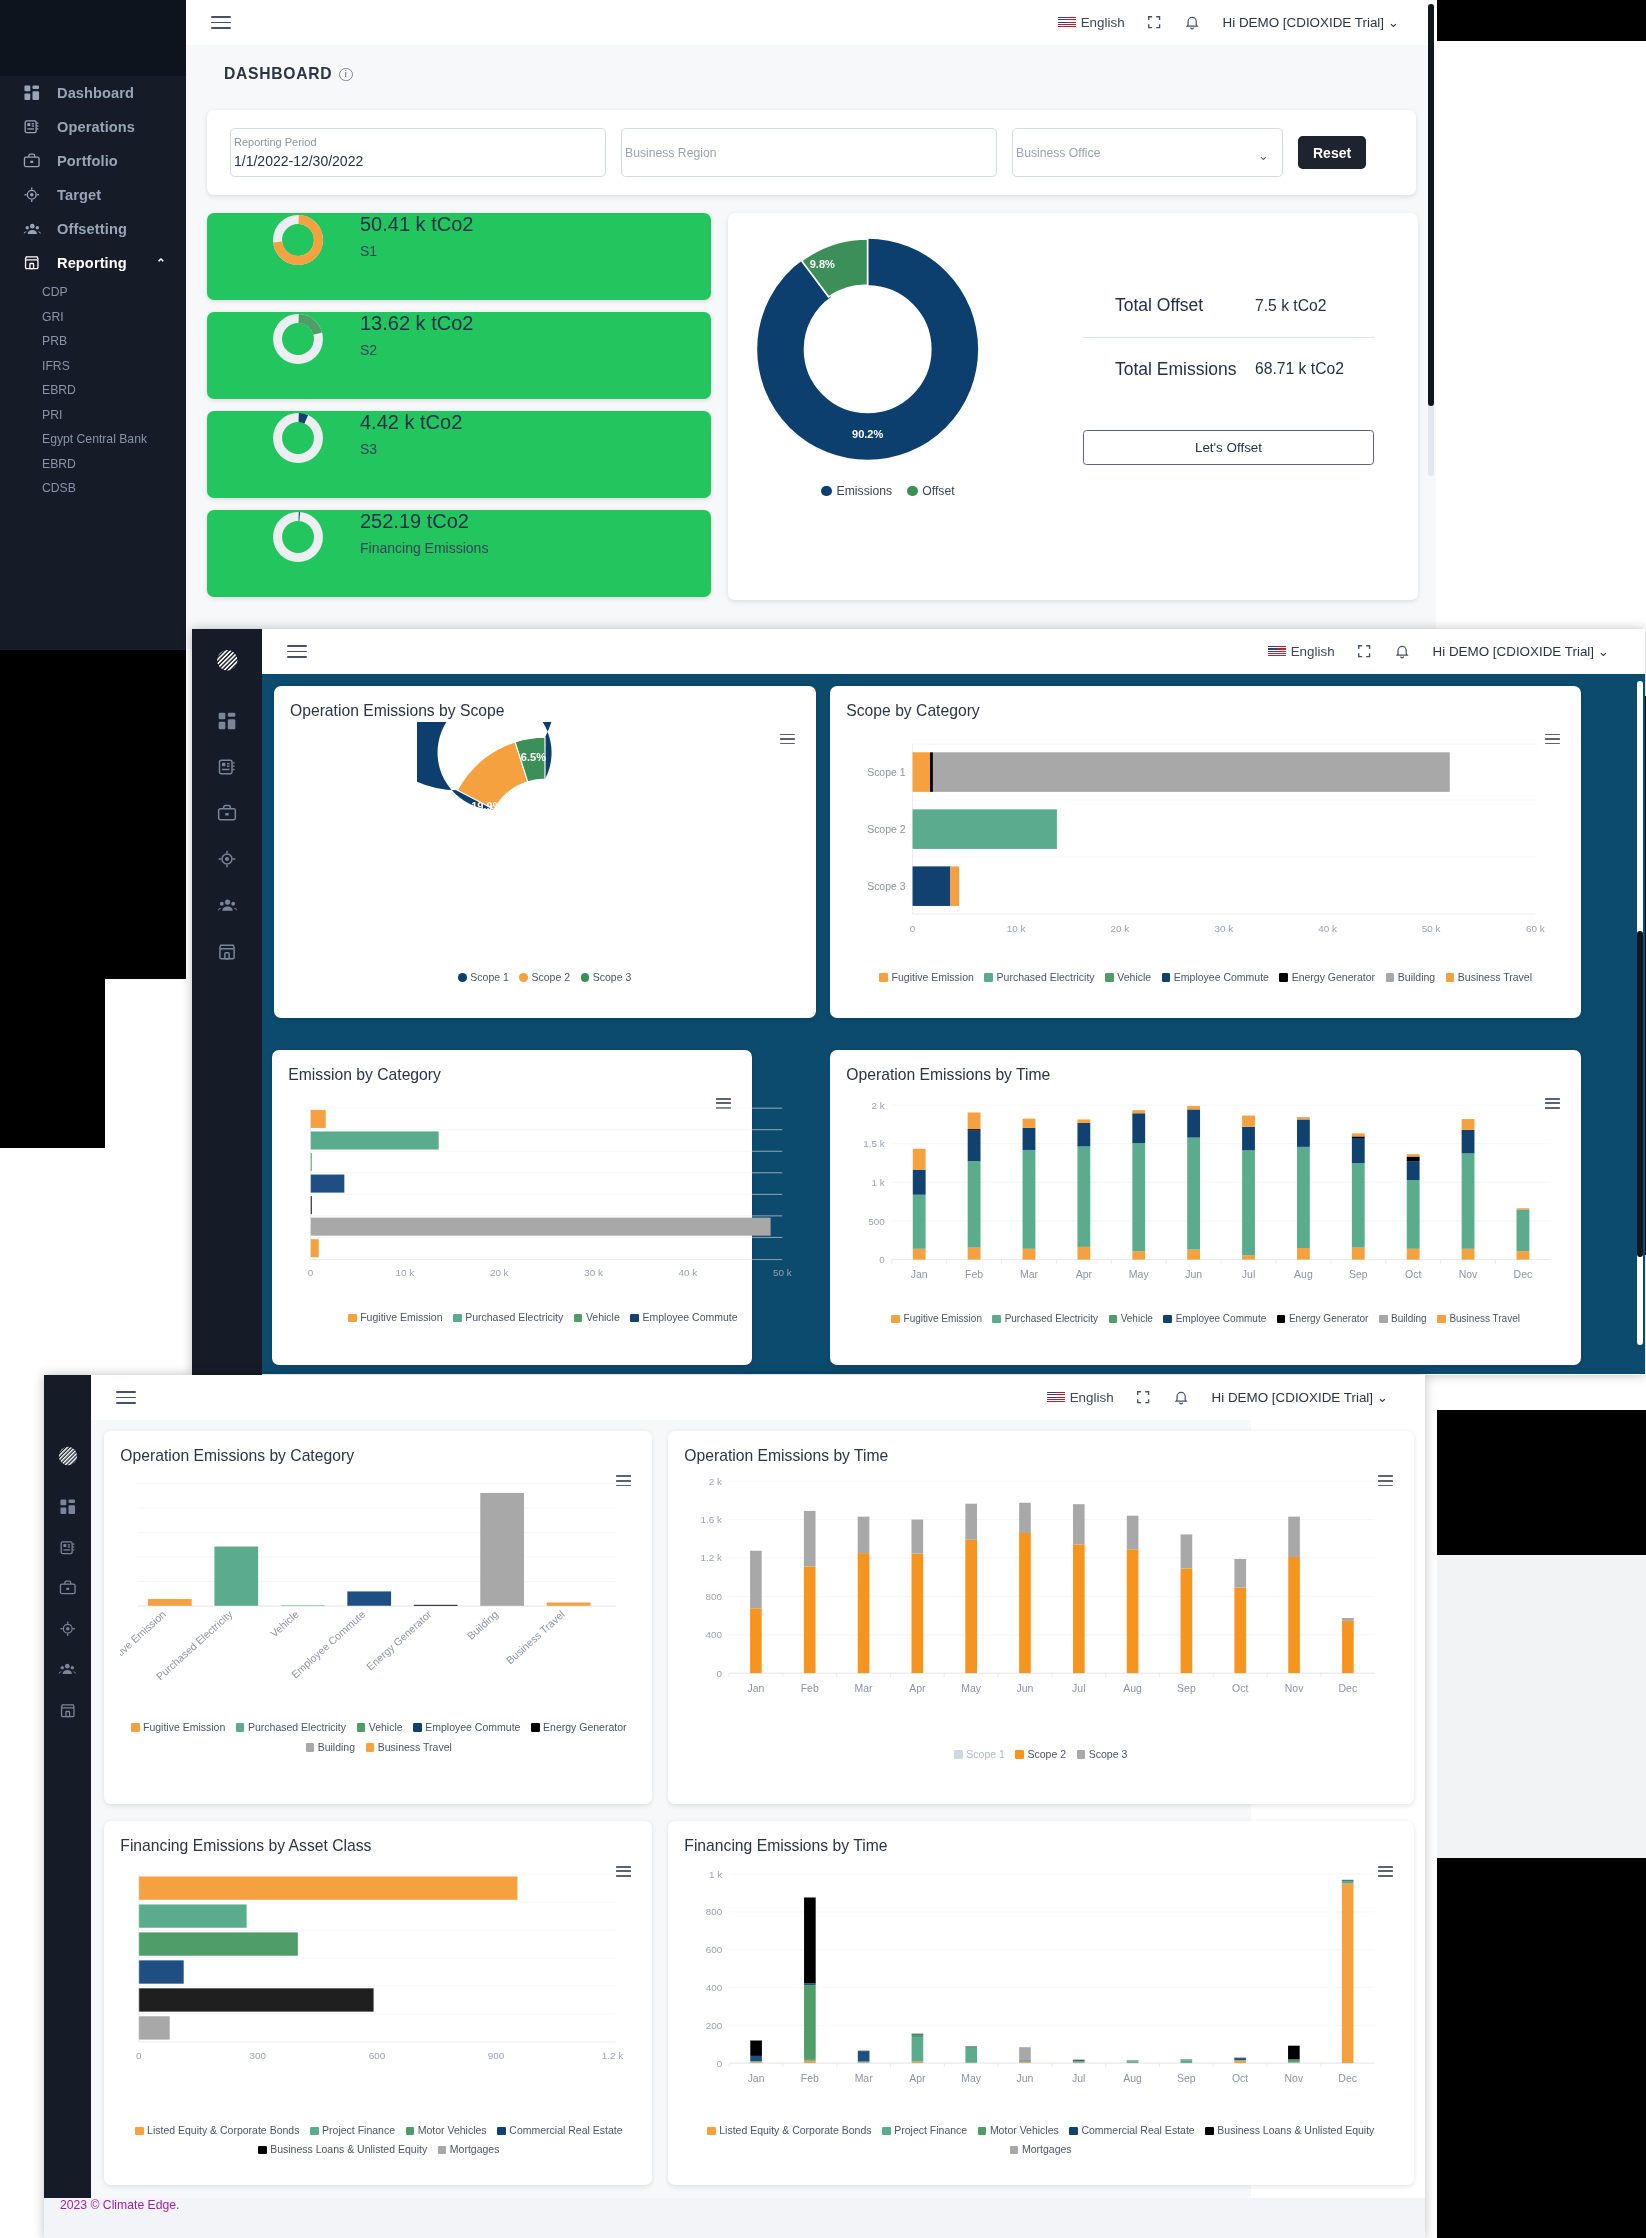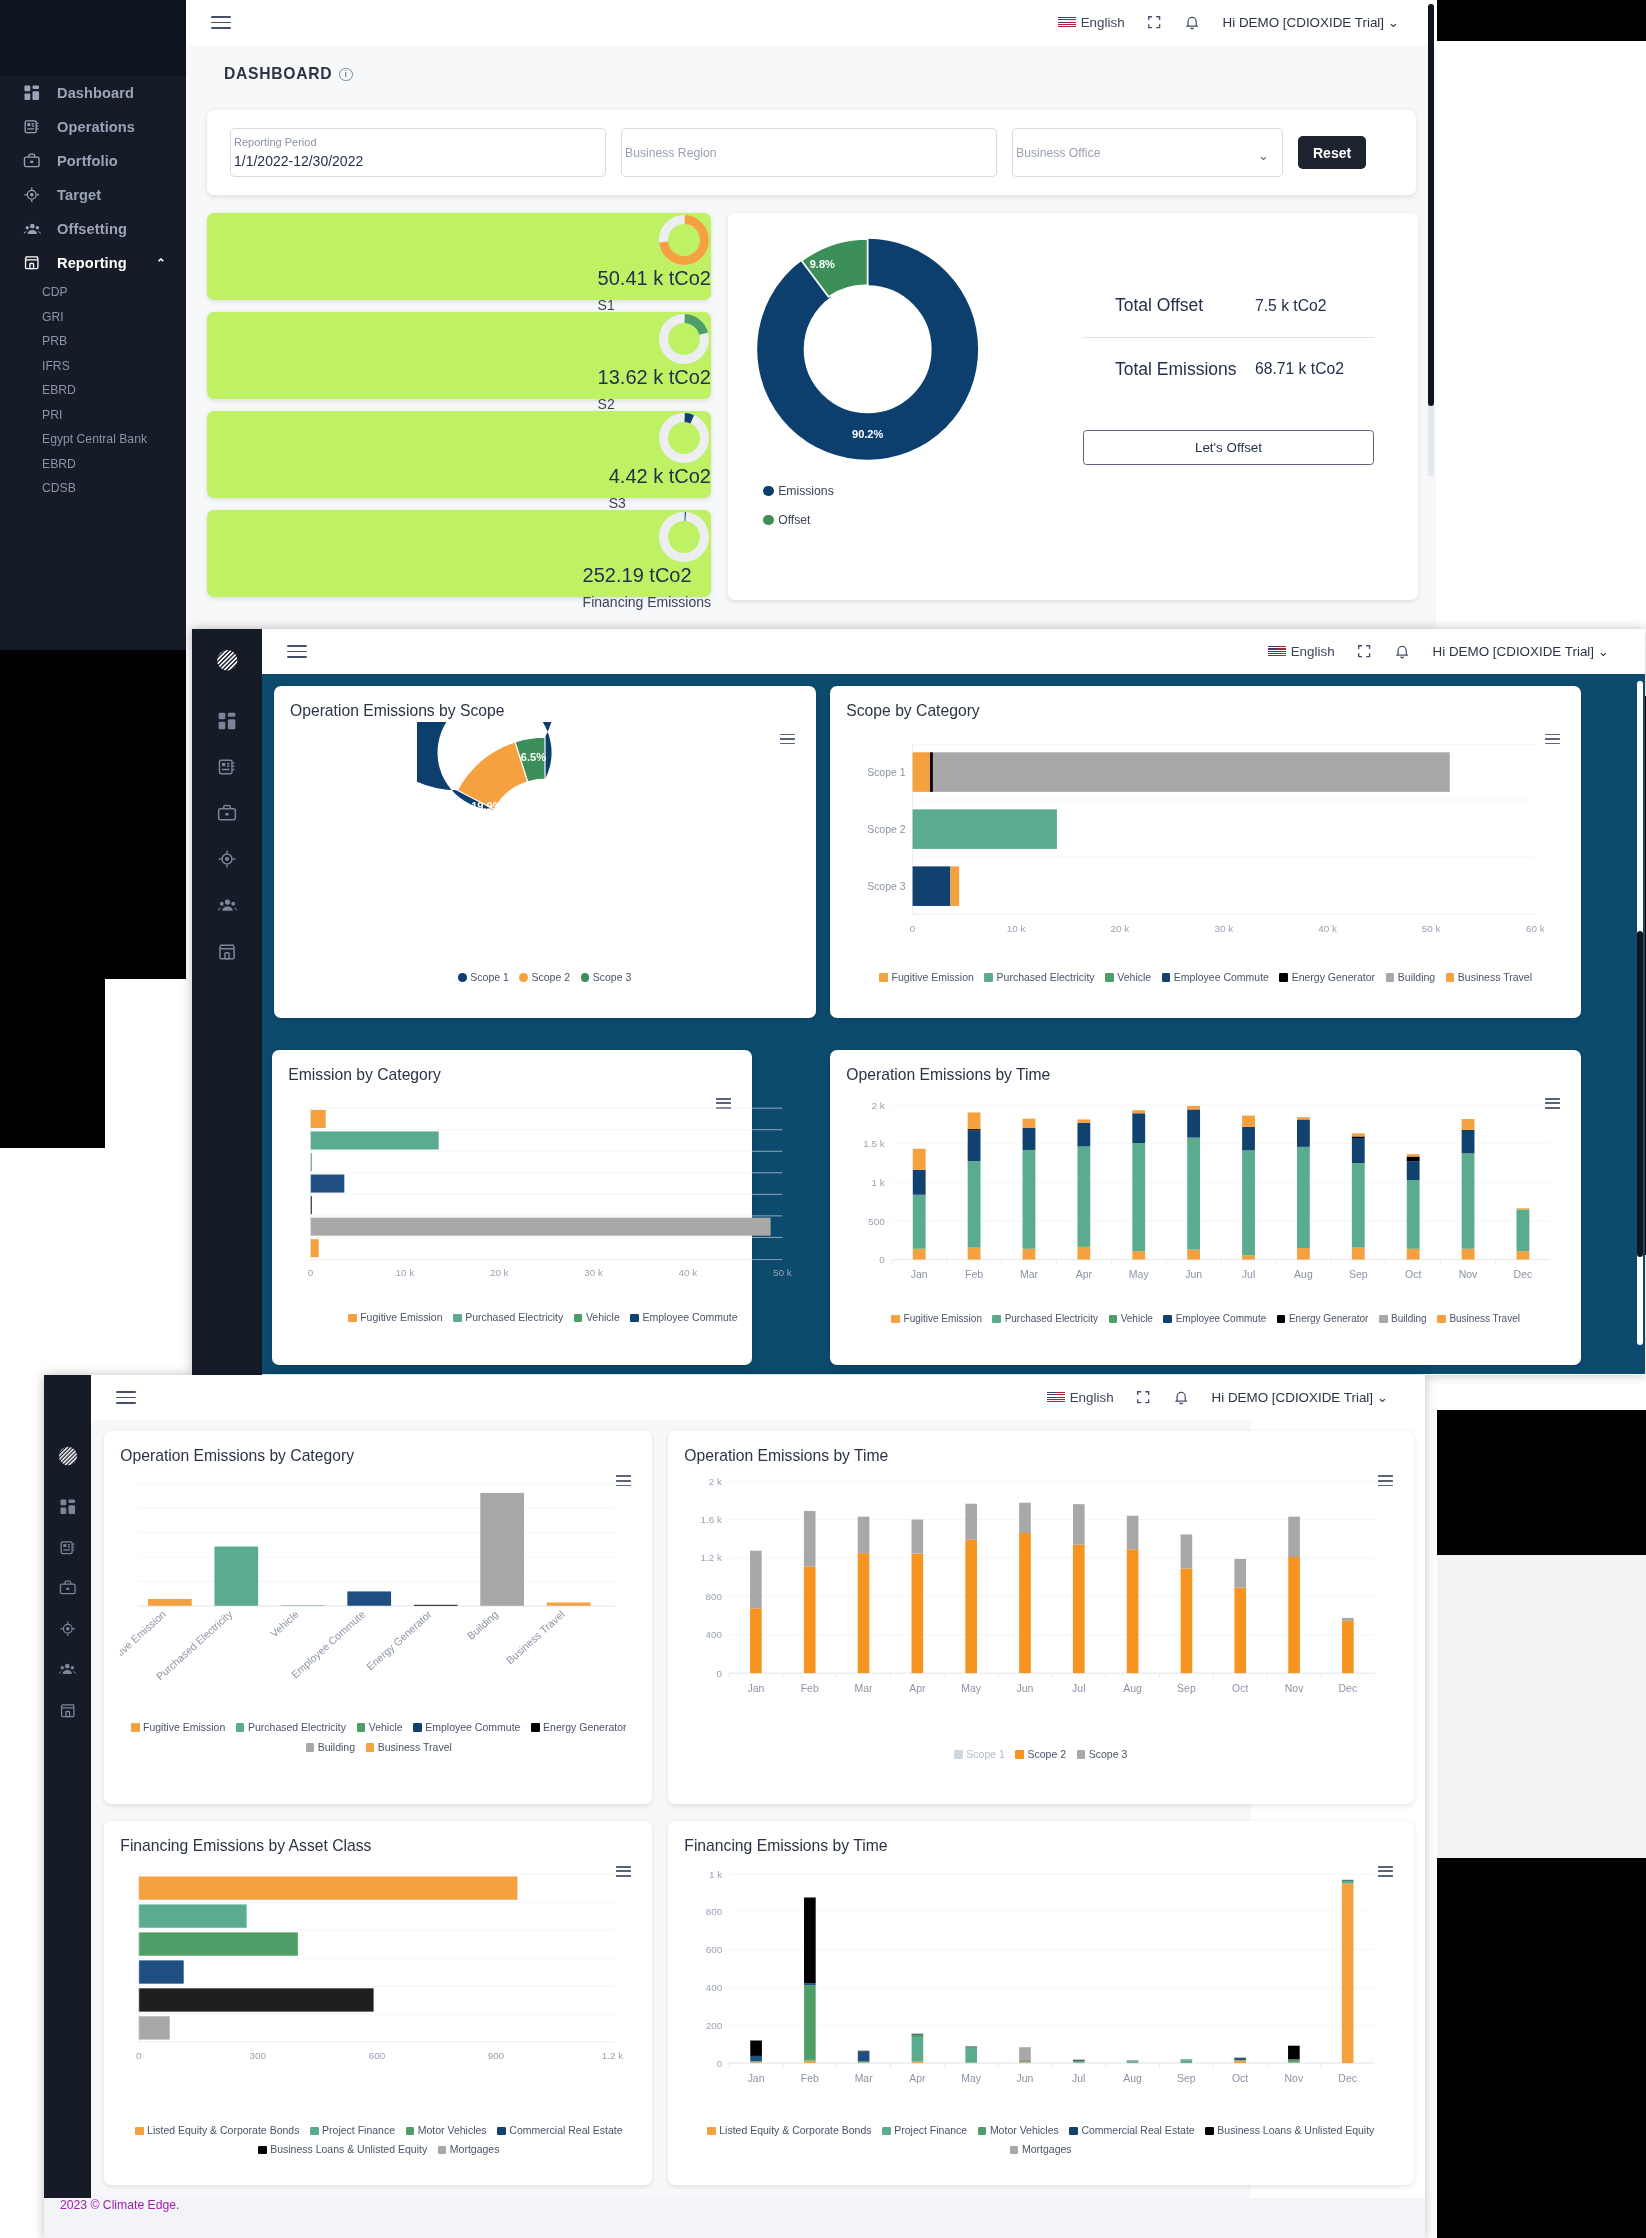--- a/index.html
+++ b/index.html
@@ -53,36 +53,36 @@
      background:#fff; border-radius:7px; box-shadow:0 1.2px 5.8px rgba(0,0,0,.10);
      display:flex; align-items:center; gap:15px; padding:0 23px; }
   .fld { height:49px; border:0.6px solid #d5dae2; border-radius:4.7px; padding:7px 3px; position:relative; background:#fff;}
   .fld .lab { font-size:11px; color:#8b93a4; }
   .fld .val { font-size:14px; color:#24304a; margin-top:4.7px; }
   .fld.ph .lab { font-size:12.2px; color:#9aa2b2; line-height:34px; }
   .reset-btn { background:#1d2430; color:#fff; font-size:14px; font-weight:700;
       border-radius:4.7px; padding:8.2px 15px; border:none; cursor:pointer; }
   .sel-chev { position:absolute; right:13px; top:18.6px; color:#5b6477; font-size:13px;}
 
-  .stat-card { position:absolute; left:207px; width:504px; height:87px; background:#bef264;
-     border-radius:7px; box-shadow:0 1.2px 5.2px rgba(0,0,0,.10); display:flex; align-items:flex-end;flex-direction:column; }
+  .stat-card { position:absolute; left:207px; width:504px; height:87px; background:#22c55e;
+     border-radius:7px; box-shadow:0 1.2px 5.2px rgba(0,0,0,.10); display:flex; align-items:flex-start; }
   .stat-card .ring { margin-left:64px; }
   .stat-txt { margin-left:35px; }
   .stat-val { font-size:20px; color:#24304a; font-weight:500; }
   .stat-lab { font-size:14px; color:#3a4457; margin-top:7px; }
 
   .donut-card { position:absolute; left:728px; top:213px; width:690px; height:387px;
      background:#fff; border-radius:7px; box-shadow:0 1.2px 5.2px rgba(0,0,0,.10); }
   .kv-row { display:flex; align-items:center; font-size:17.5px; color:#24304a; }
   .kv-k { width:140px;margin-left:32px; }
   .kv-v { font-size:15.7px; }
   .hr { height:0.6px; background:#dfe3ea; }
   .offset-btn { border:0.6px solid #5b6477; border-radius:3.5px; background:#fff;
       font-size:13.4px; color:#24304a; padding:9.3px 0; width:100%; cursor:pointer; text-align:center; }
-  .leg { display:flex; gap:15px; align-items:flex-start; justify-content:center; font-size:12.2px; color:#3a4457;flex-direction:column;}
+  .leg { display:flex; gap:15px; align-items:center; justify-content:center; font-size:12.2px; color:#3a4457;}
   .leg i { width:10.5px;height:10.5px;border-radius:50%;display:inline-block;margin-right:4.7px;vertical-align:-1.2px;}
 
   
   .vscroll { position:absolute; width:5.8px; background:#e3e6ec; border-radius:2.9px; }
   .vscroll i { position:absolute; left:0; width:5.8px; background:#11151d; border-radius:2.9px; }
 
   
   #win2 { position:absolute; left:192px; top:629px; width:1453px; height:746px;
      background:#fff; box-shadow:0 0 10.5px rgba(0,0,0,.25); overflow:hidden; }
   #win2 .minisb { position:absolute; left:0; top:0; width:70px; height:746px; background:#151c28;

